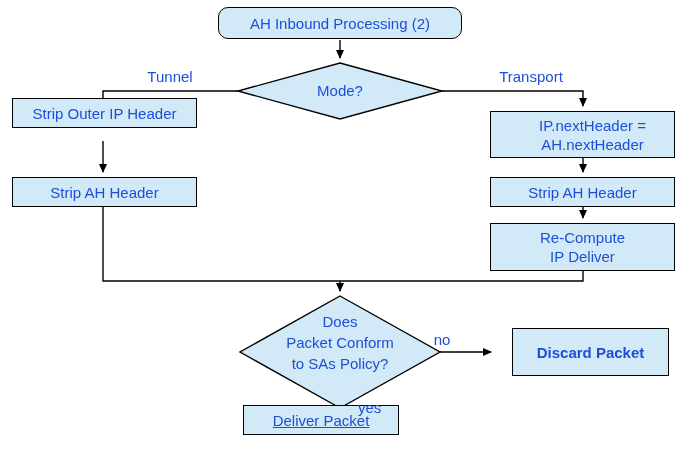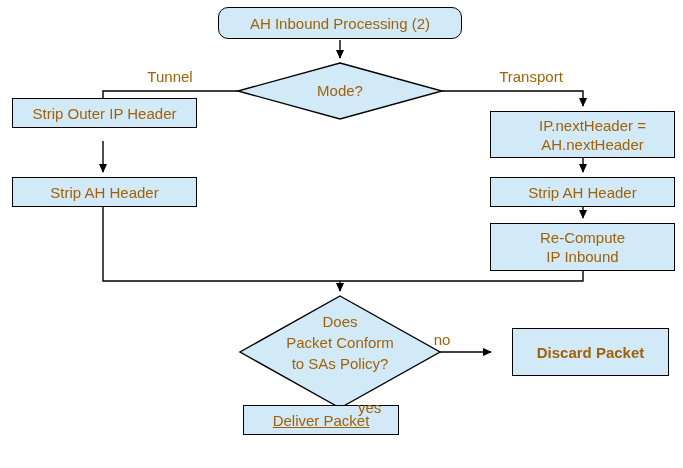--- a/index.html
+++ b/index.html
@@ -6,21 +6,21 @@
     margin: 0;
     padding: 0;
     background: #ffffff;
   }
   #canvas {
     position: relative;
     width: 683px;
     height: 468px;
     background: #ffffff;
     font-family: "Liberation Sans", "DejaVu Sans", sans-serif;
-    color: #a16207;
+    color: #1d4ed8;
     overflow: hidden;
   }
   #connector-layer {
     position: absolute;
     left: 0;
     top: 0;
     width: 683px;
     height: 468px;
   }
   .node {
@@ -100,21 +100,21 @@
   <div class="node" id="node-strip-outer-ip">Strip Outer IP Header</div>
 
   <div class="node" id="node-strip-ah-tunnel">Strip AH Header</div>
 
   <div class="node" id="node-ip-next-header">IP.nextHeader =
 AH.nextHeader</div>
 
   <div class="node" id="node-strip-ah-transport">Strip AH Header</div>
 
   <div class="node" id="node-recompute-checksum">Re-Compute
-IP Inbound</div>
+IP Deliver</div>
 
   <div class="node" id="node-discard-packet">Discard Packet</div>
 
   <div class="node" id="node-deliver-packet">Deliver Packet</div>
 
   <div class="diamond-label" id="label-policy">Does
 Packet Conform
 to SAs Policy?</div>
 
   <div class="diamond-label" id="label-mode">Mode?</div>

